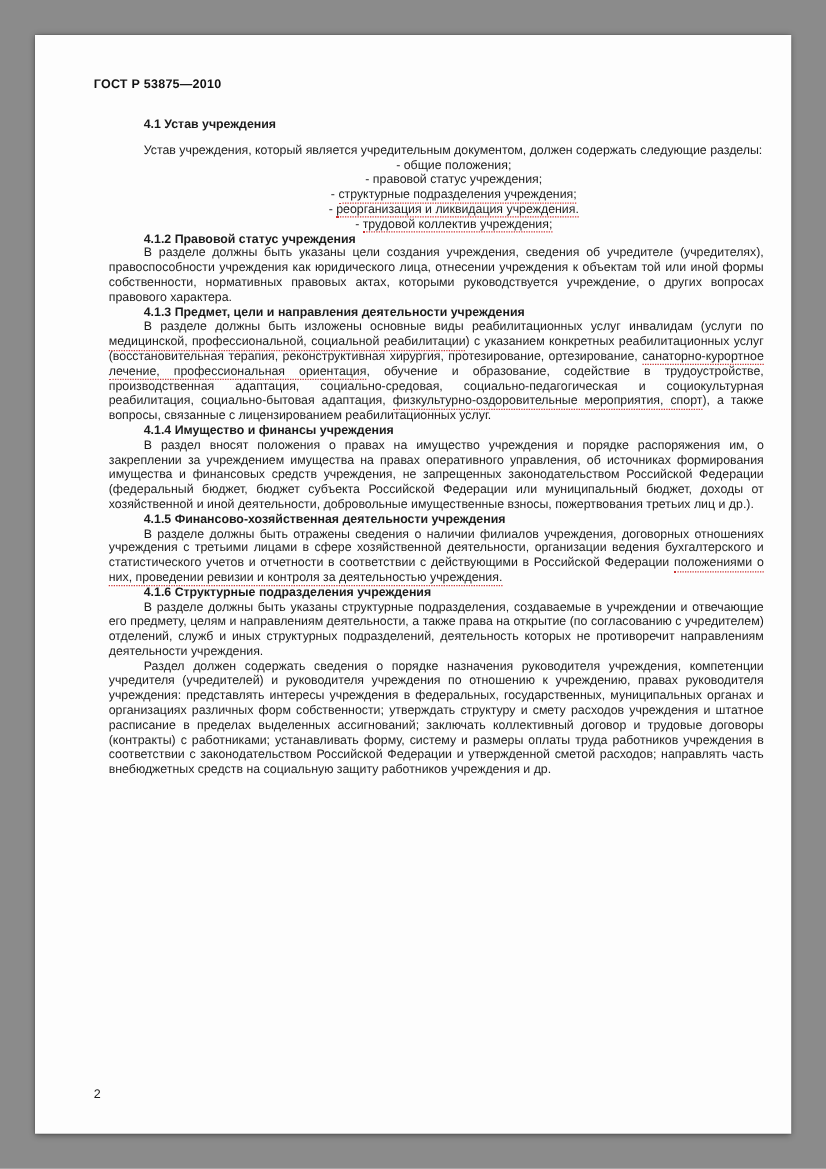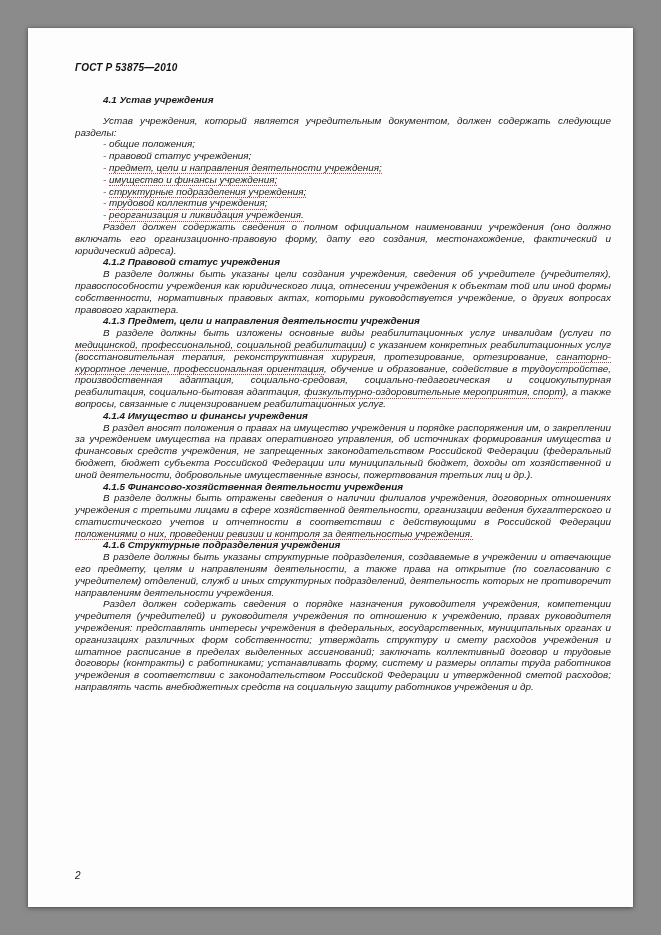--- a/index.html
+++ b/index.html
@@ -12,45 +12,45 @@
     overflow: hidden;
   }
   .page {
     position: relative;
     margin: 28px auto 0 auto;
     width: 605px;
     height: 879px;
     background: var(--page-background, #fdfdfd);
     box-shadow: 0 1px 5px rgba(0,0,0,0.45), 0 0 1px rgba(0,0,0,0.35);
     padding: 34px 22px 0 47px;
-    font-style: italic;
   }
   .doc-header {
     font-weight: bold;
     font-size: 10px;
     color: #111;
     margin-bottom: 21px;
     letter-spacing: 0.2px;
   }
   .doc-body {
     font-size: 9.9px;
     line-height: 11.8px;
     color: var(--text, #1b1b1b);
     hyphens: auto;
+    margin-left: 12px;
     -webkit-hyphens: auto;
   }
   .blk { text-align: justify; }
   .h1, .h2 {
     font-weight: bold;
     text-indent: 28px;
     text-align: left;
   }
   .h1 { margin-bottom: 9px; }
   .p { text-indent: 28px; }
-  .li { padding-left: 28px; text-align: left; }
+  .li { padding-left: 28px; text-align: center; }
   .rl {
     border-bottom: 1px dotted var(--red-underline, #cc3333);
     padding-bottom: 0.5px;
   }
   .page-number {
     position: absolute;
     left: 47px;
     bottom: 26px;
     font-size: 10px;
     color: var(--text, #1b1b1b);
@@ -60,26 +60,23 @@
 <body>
 
 <div class="page">
   <div class="doc-header">ГОСТ Р 53875—2010</div>
 
   <div class="doc-body">
       <div class="blk h1"><span>4.1 Устав учреждения</span></div>
       <div class="blk p"><span>Устав учреждения, который является учредительным документом, должен содержать следующие разделы:</span></div>
       <div class="blk li"><span>- общие положения;</span></div>
       <div class="blk li"><span>- правовой статус учреждения;</span></div>
-      <div class="blk li"><span>- </span><span class="rl">предмет, цели и направления деятельности учреждения;</span></div>
-      <div class="blk li"><span>- </span><span class="rl">имущество и финансы учреждения;</span></div>
       <div class="blk li"><span>- </span><span class="rl">структурные подразделения учреждения;</span></div>
+      <div class="blk li"><span>- </span><span class="rl">реорганизация и ликвидация учреждения.</span></div>
       <div class="blk li"><span>- </span><span class="rl">трудовой коллектив учреждения;</span></div>
-      <div class="blk li"><span>- </span><span class="rl">реорганизация и ликвидация учреждения.</span></div>
-      <div class="blk p"><span>Раздел должен содержать сведения о полном официальном наименовании учреждения (оно должно включать его организационно-правовую форму, дату его создания, местонахождение, фактический и юридический адреса).</span></div>
       <div class="blk h2"><span>4.1.2 Правовой статус учреждения</span></div>
       <div class="blk p"><span>В разделе должны быть указаны цели создания учреждения, сведения об учредителе (учредителях), правоспособности учреждения как юридического лица, отнесении учреждения к объектам той или иной формы собственности, нормативных правовых актах, которыми руководствуется учреждение, о других вопросах правового характера.</span></div>
       <div class="blk h2"><span>4.1.3 Предмет, цели и направления деятельности учреждения</span></div>
       <div class="blk p"><span>В разделе должны быть изложены основные виды реабилитационных услуг инвалидам (услуги по </span><span class="rl">медицинской, профессиональной, социальной реабилитации</span><span>) с указанием конкретных реабилитационных услуг (восстановительная терапия, реконструктивная хирургия, протезирование, ортезирование, </span><span class="rl">санаторно-курортное лечение, профессиональная ориентация</span><span>, обучение и образование, содействие в трудоустройстве, производственная адаптация, социально-средовая, социально-педагогическая и социокультурная реабилитация, социально-бытовая адаптация, </span><span class="rl">физкультурно-оздоровительные мероприятия, спорт</span><span>), а также вопросы, связанные с лицензированием реабилитационных услуг.</span></div>
       <div class="blk h2"><span>4.1.4 Имущество и финансы учреждения</span></div>
       <div class="blk p"><span>В раздел вносят положения о правах на имущество учреждения и порядке распоряжения им, о закреплении за учреждением имущества на правах оперативного управления, об источниках формирования имущества и финансовых средств учреждения, не запрещенных законодательством Российской Федерации (федеральный бюджет, бюджет субъекта Российской Федерации или муниципальный бюджет, доходы от хозяйственной и иной деятельности, добровольные имущественные взносы, пожертвования третьих лиц и др.).</span></div>
       <div class="blk h2"><span>4.1.5 Финансово-хозяйственная деятельности учреждения</span></div>
       <div class="blk p"><span>В разделе должны быть отражены сведения о наличии филиалов учреждения, договорных отношениях учреждения с третьими лицами в сфере хозяйственной деятельности, организации ведения бухгалтерского и статистического учетов и отчетности в соответствии с действующими в Российской Федерации </span><span class="rl">положениями о них, проведении ревизии и контроля за деятельностью учреждения.</span></div>
       <div class="blk h2"><span>4.1.6 Структурные подразделения учреждения</span></div>
       <div class="blk p"><span>В разделе должны быть указаны структурные подразделения, создаваемые в учреждении и отвечающие его предмету, целям и направлениям деятельности, а также права на открытие (по согласованию с учредителем) отделений, служб и иных структурных подразделений, деятельность которых не противоречит направлениям деятельности учреждения.</span></div>

